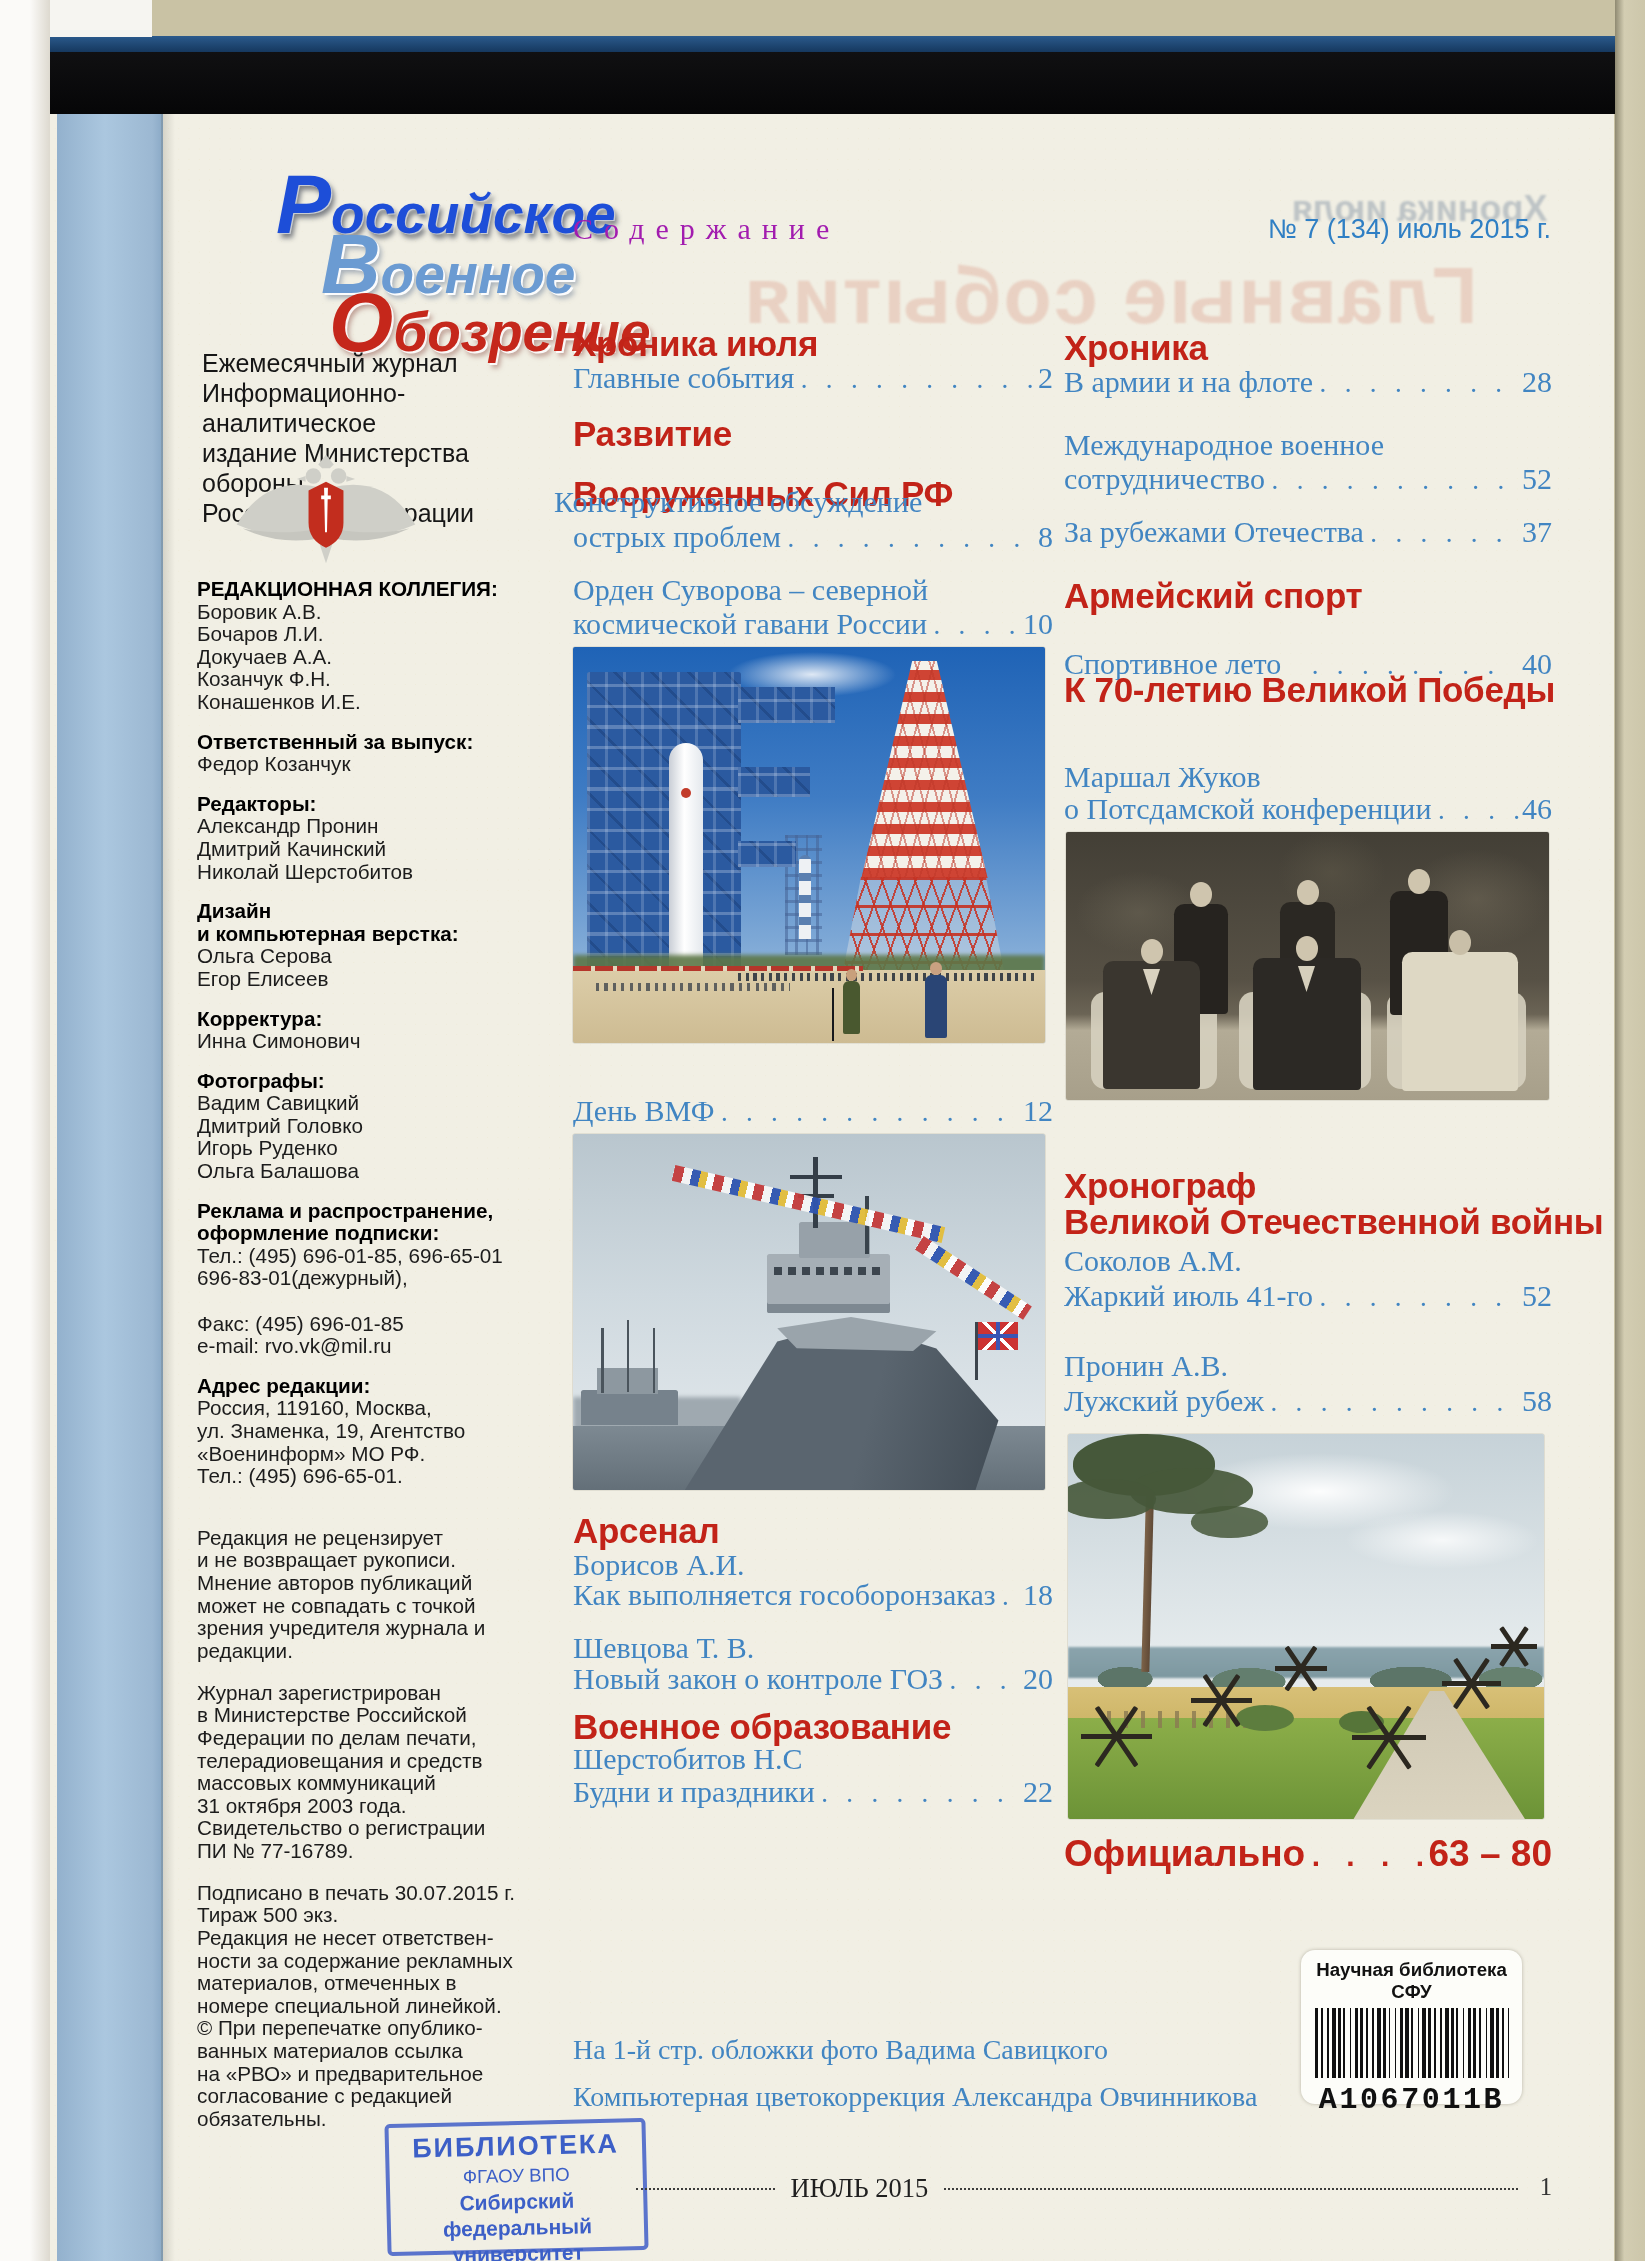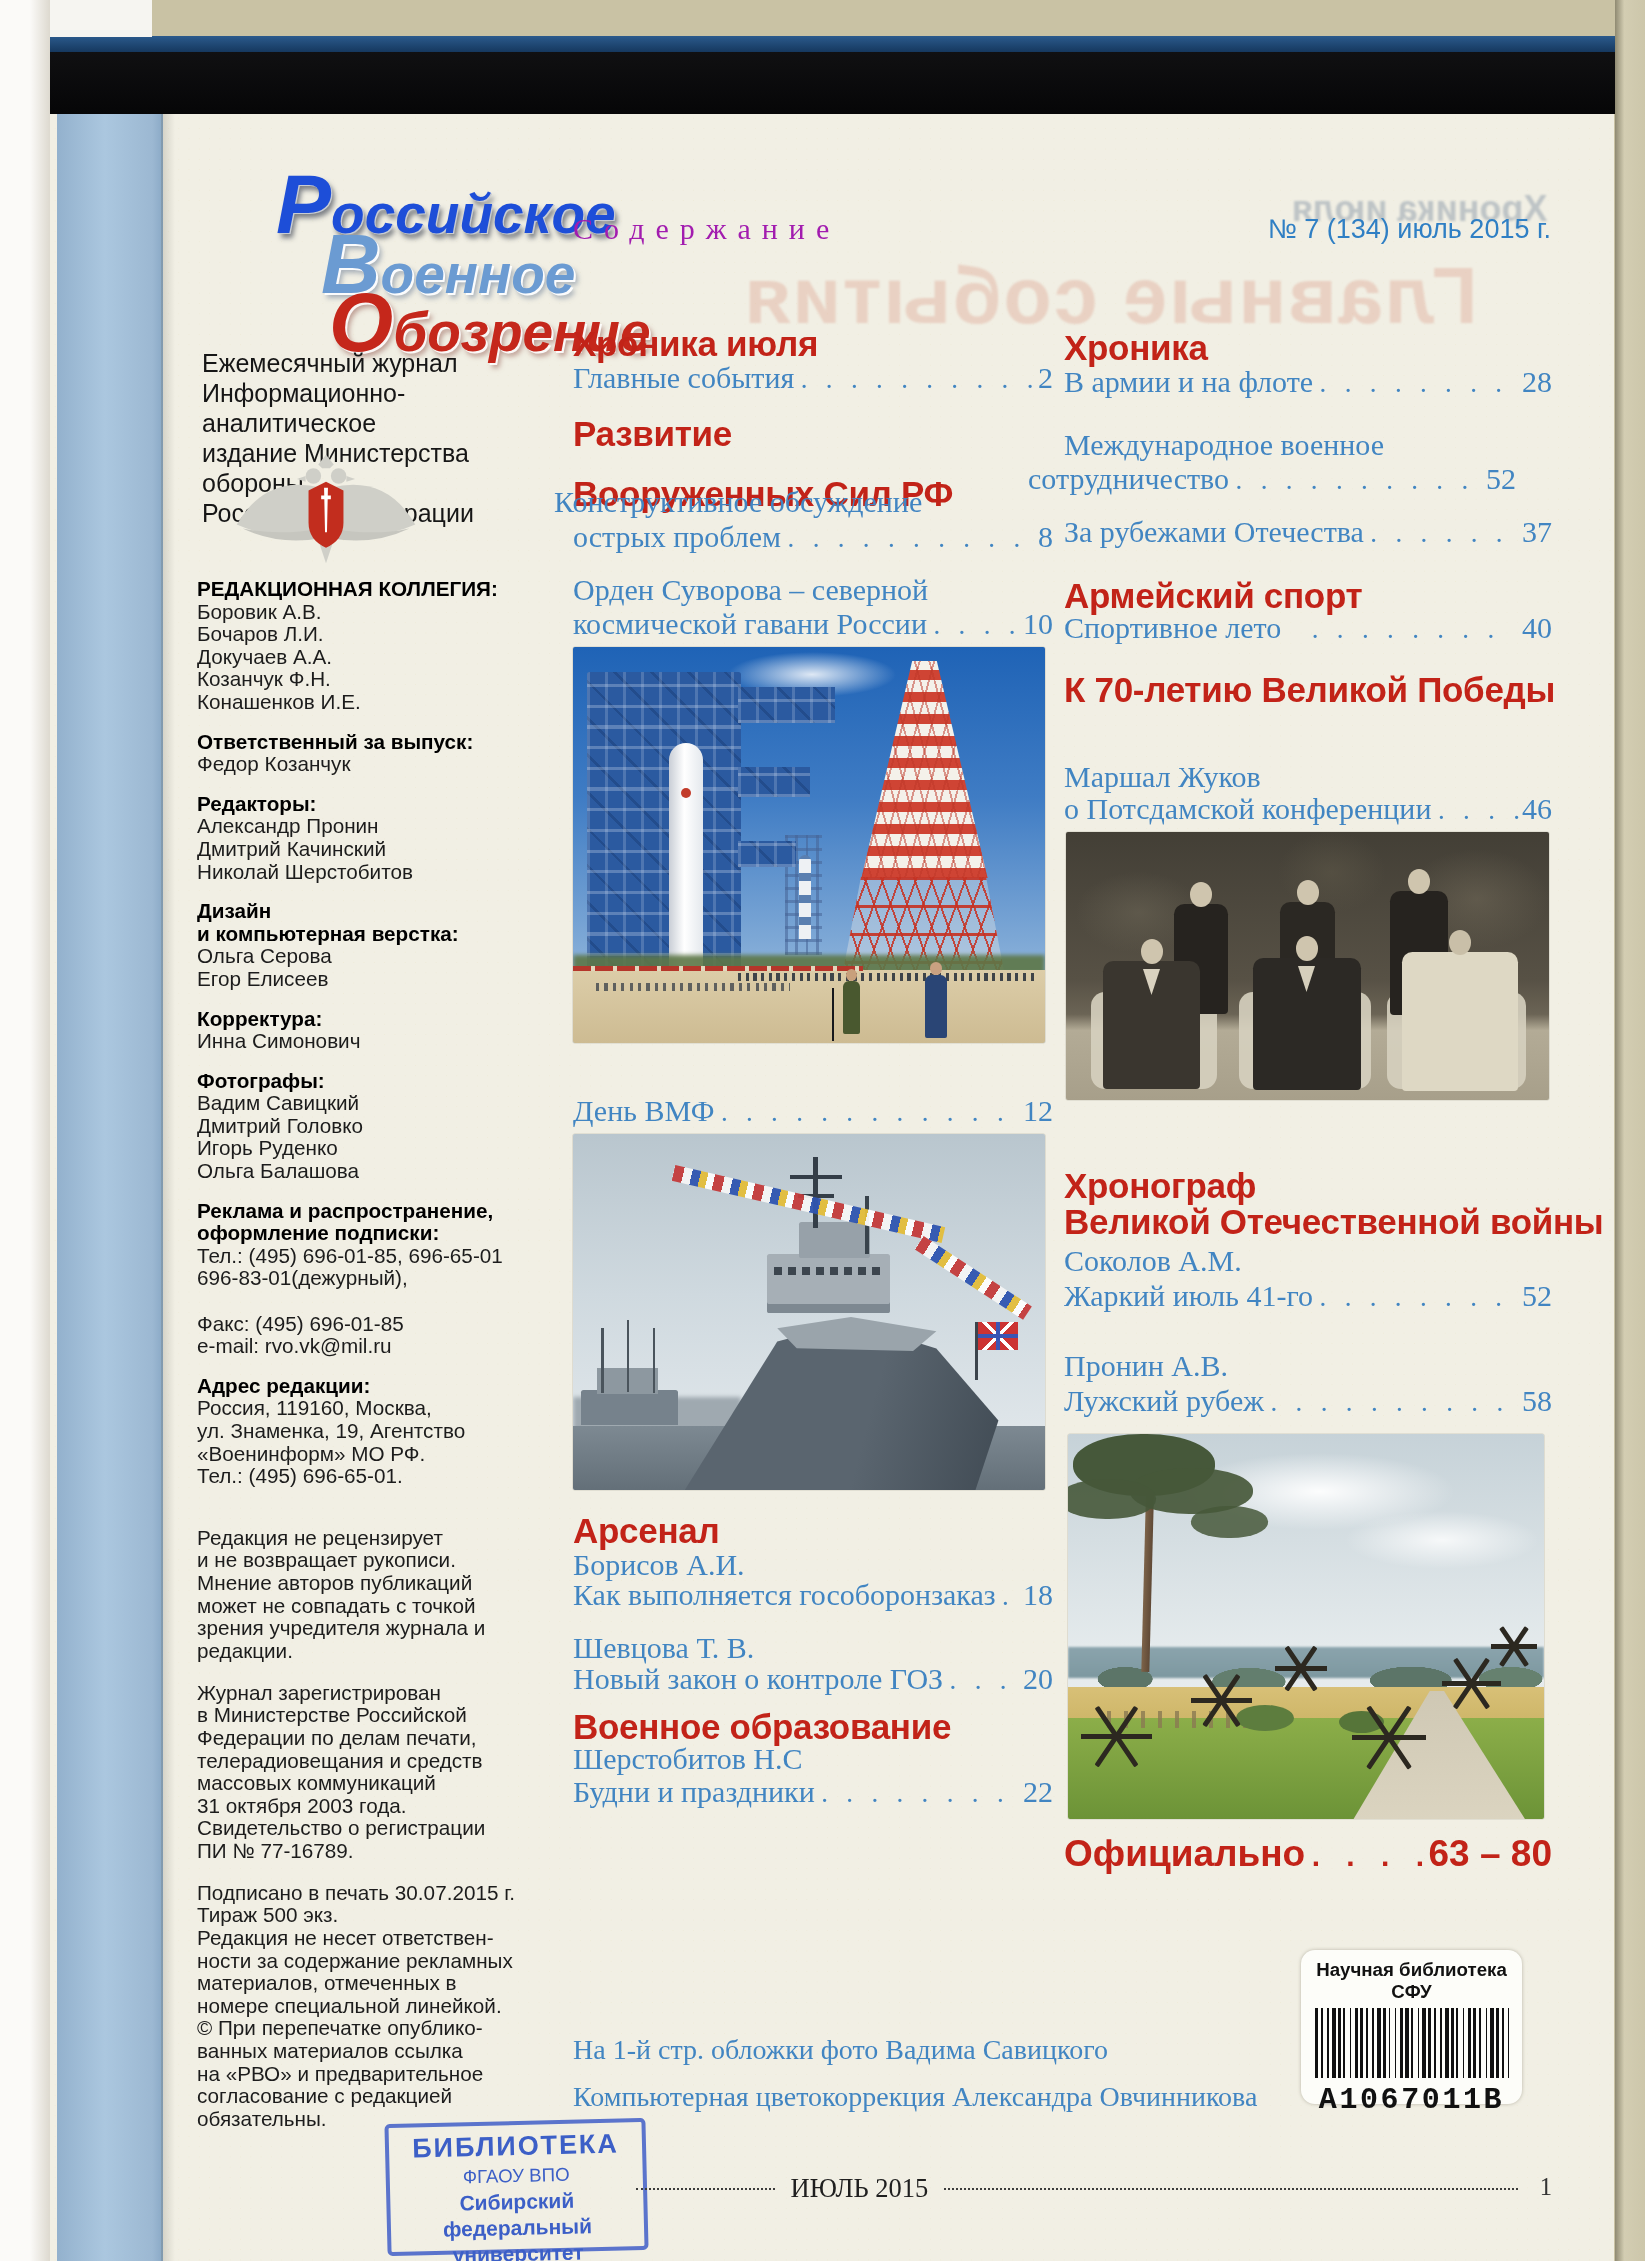--- a/index.html
+++ b/index.html
@@ -409,34 +409,34 @@
       <span class="t">Хроника</span>
     </div>
     <div class="toc-row k-e" style="left: 1064px; top: 365px; width: 488px;">
       <span class="t">В армии и на флоте</span>
       <span class="leader"></span>
       <span class="pnum">28</span>
     </div>
     <div class="toc-row k-t" style="left: 1064px; top: 428px; width: 488px;">
       <span class="t">Международное военное</span>
     </div>
-    <div class="toc-row k-e" style="left: 1028px; top: 462px; width: 488px;">
+    <div class="toc-row k-e" style="left: 1064px; top: 462px; width: 488px;">
       <span class="t">сотрудничество</span>
       <span class="leader"></span>
       <span class="pnum">52</span>
     </div>
     <div class="toc-row k-e" style="left: 1064px; top: 515px; width: 488px;">
       <span class="t">За рубежами Отечества</span>
       <span class="leader"></span>
       <span class="pnum">37</span>
     </div>
     <div class="toc-row k-h" style="left: 1064px; top: 578px; width: 488px;">
       <span class="t">Армейский спорт</span>
     </div>
-    <div class="toc-row k-e" style="left: 1064px; top: 611px; width: 488px; gap: 24px;">
+    <div class="toc-row k-e" style="left: 1064px; top: 647px; width: 488px; gap: 24px;">
       <span class="t">Спортивное лето</span>
       <span class="leader"></span>
       <span class="pnum">40</span>
     </div>
     <div class="toc-row k-h" style="left: 1064px; top: 672px; width: 488px;">
       <span class="t">К 70-летию Великой Победы</span>
     </div>
     <div class="toc-row k-t" style="left: 1064px; top: 760px; width: 488px;">
       <span class="t">Маршал Жуков</span>
     </div>

